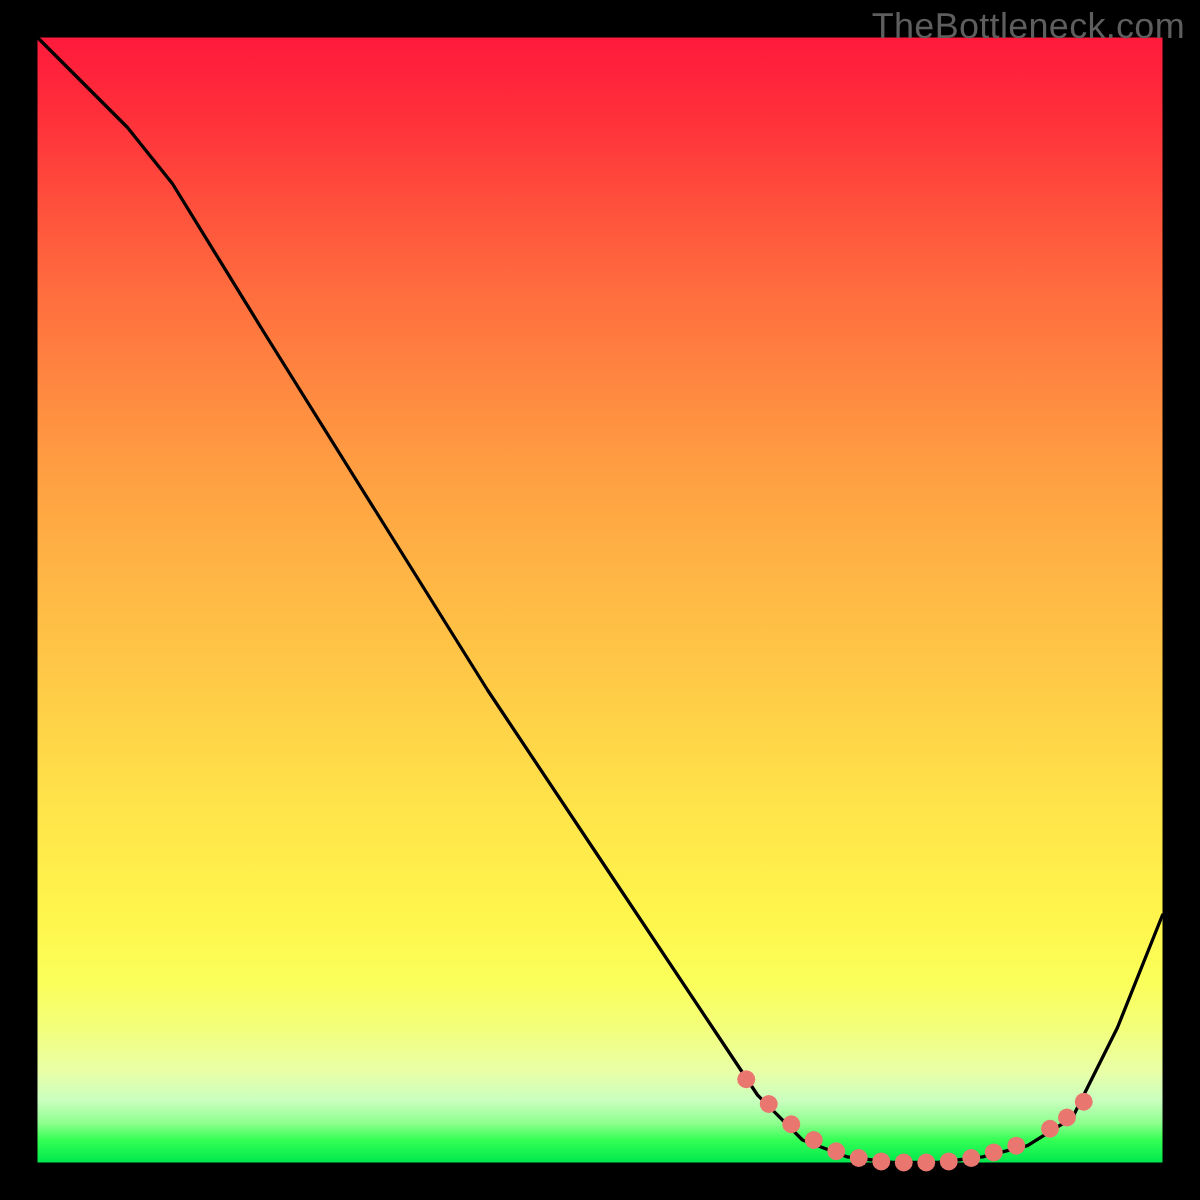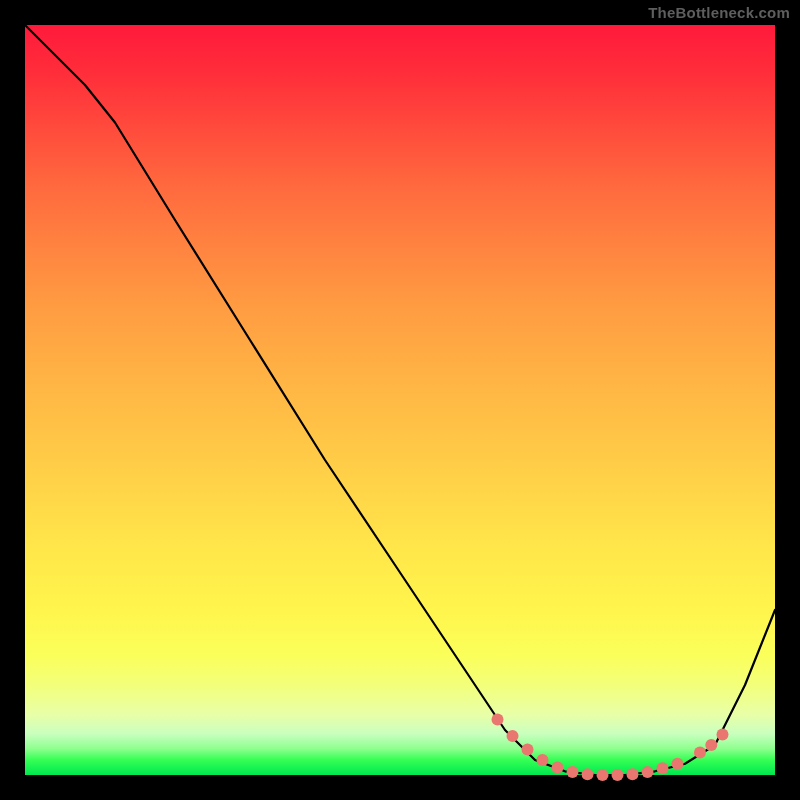--- a/index.html
+++ b/index.html
@@ -15,22 +15,22 @@
     position: relative;
     width: 800px;
     height: 800px;
     background: #000;
   }
   .watermark {
     position: absolute;
     top: 4px;
     right: 10px;
     color: #5e5e5e;
-    font-size: 15px;
-    font-weight: 700;
+    font-size: 24px;
+    font-weight: 400;
     letter-spacing: 0.2px;
     white-space: nowrap;
     user-select: none;
   }
   .plot {
     position: absolute;
     left: 25px;
     top: 25px;
     width: 750px;
     height: 750px;

